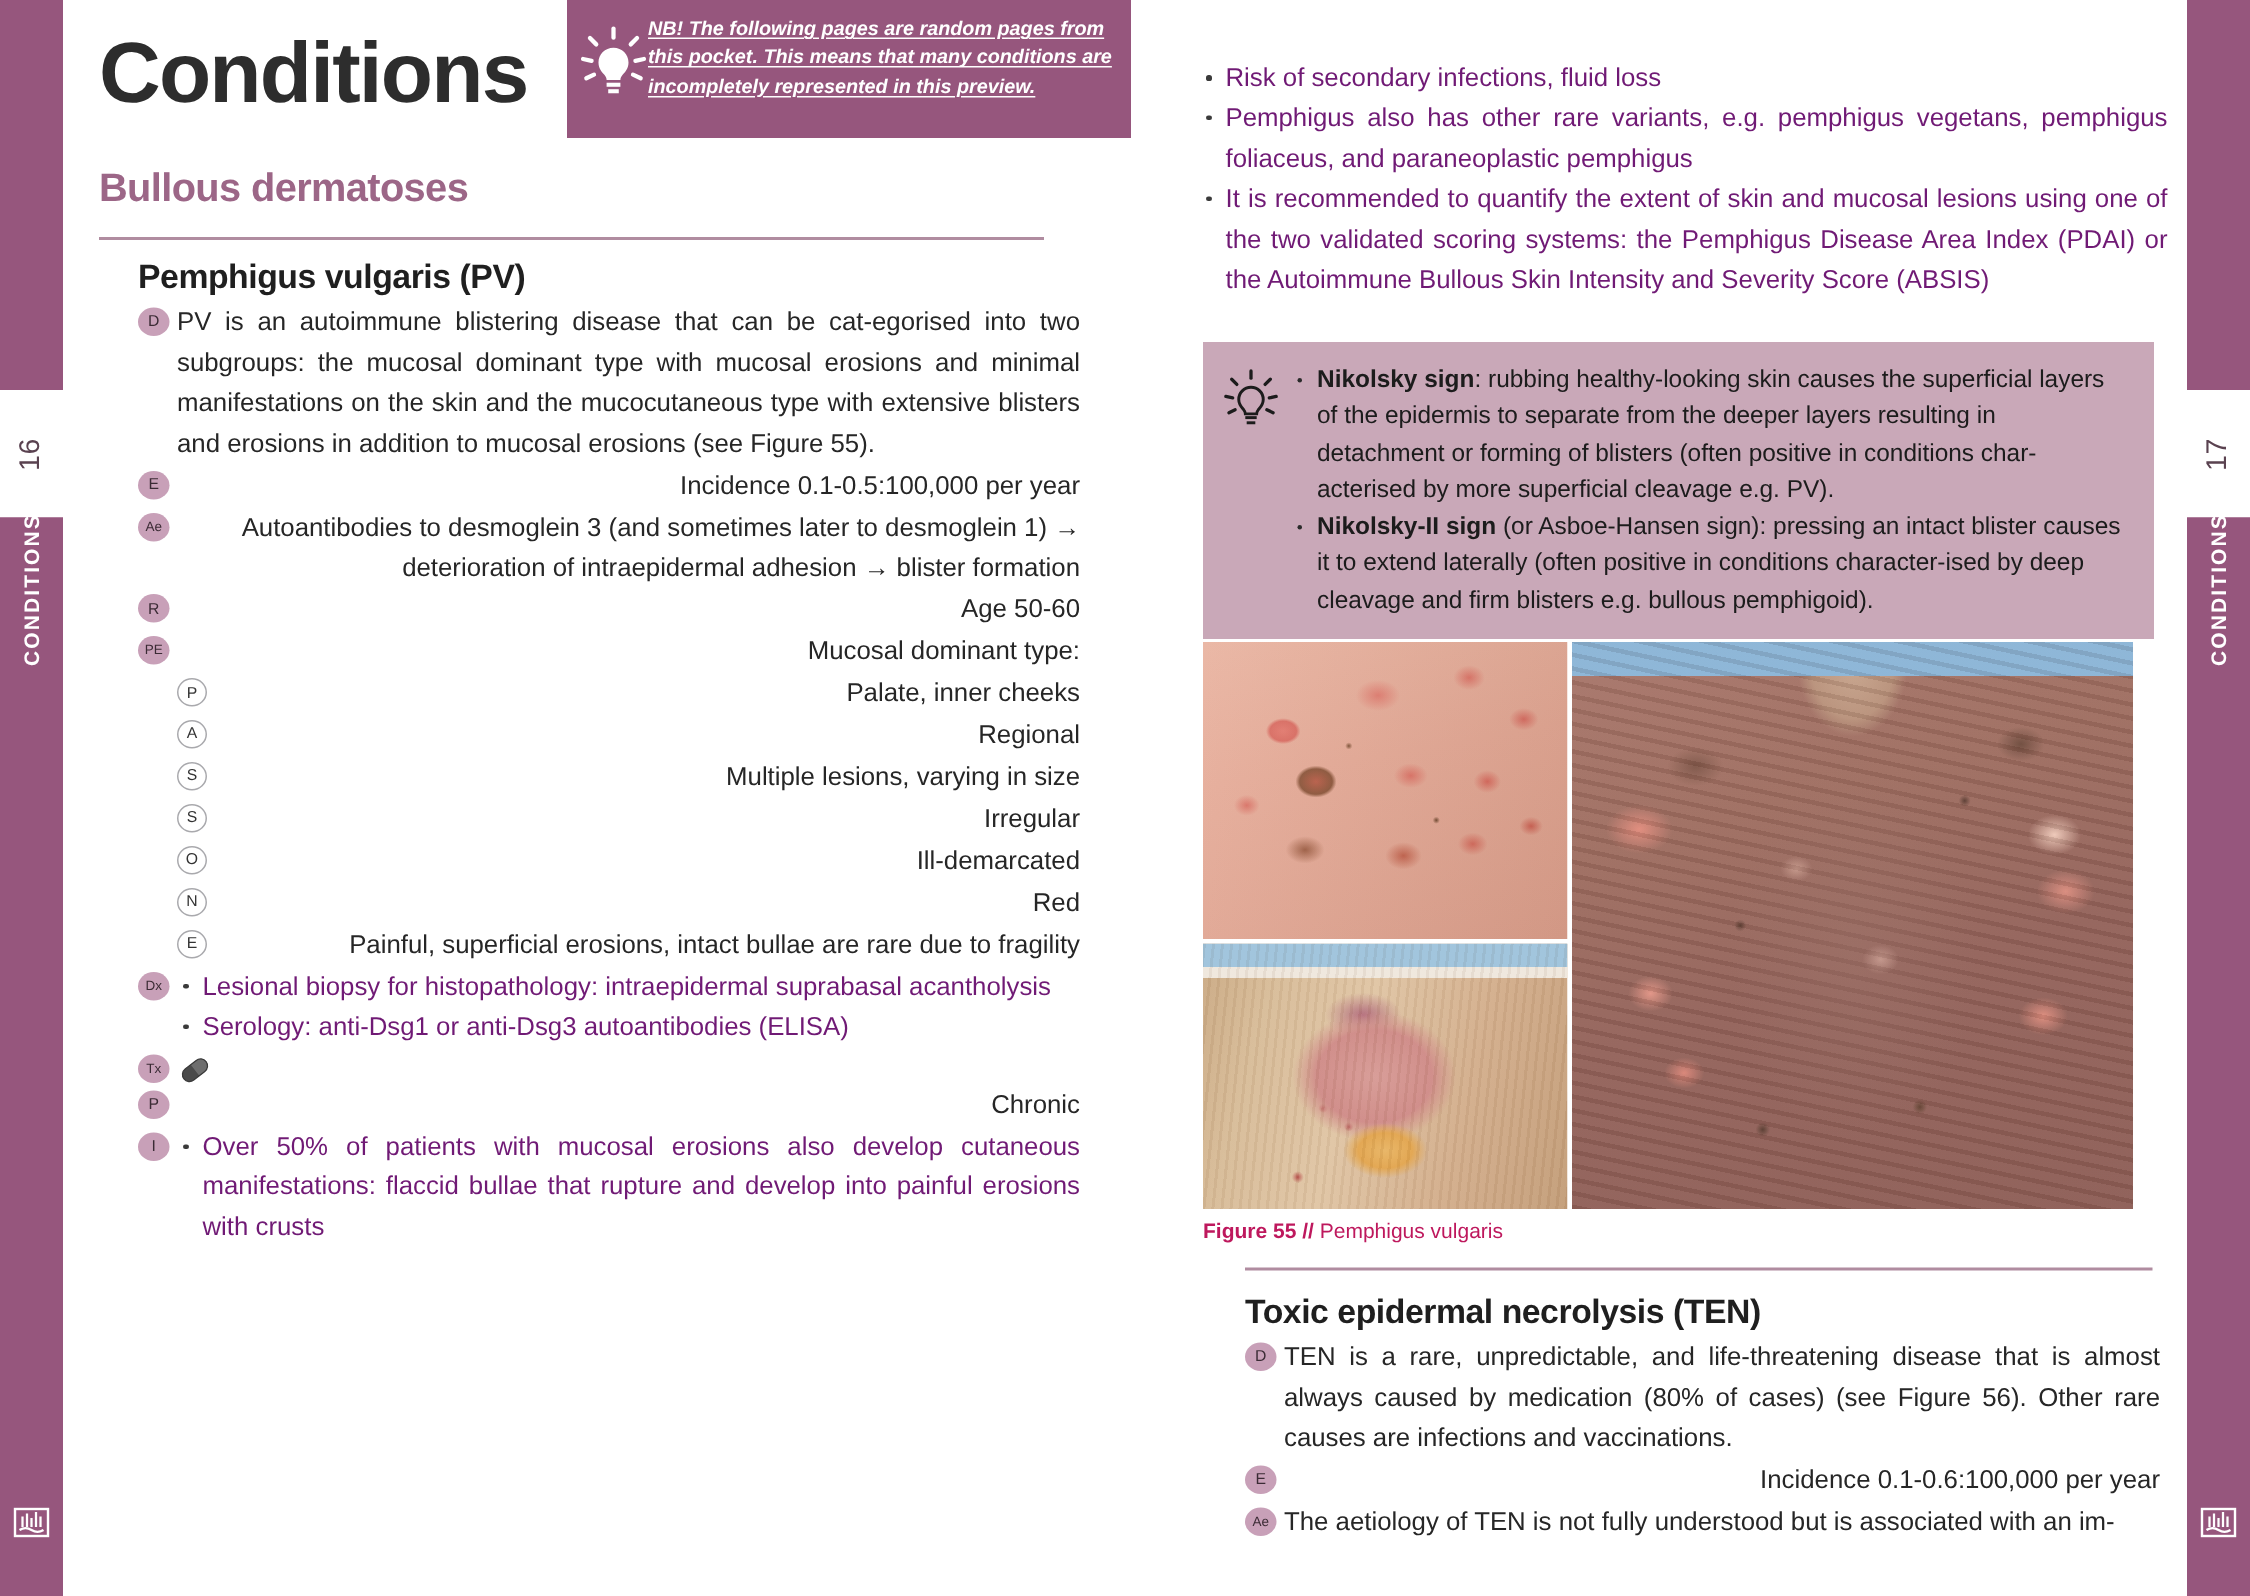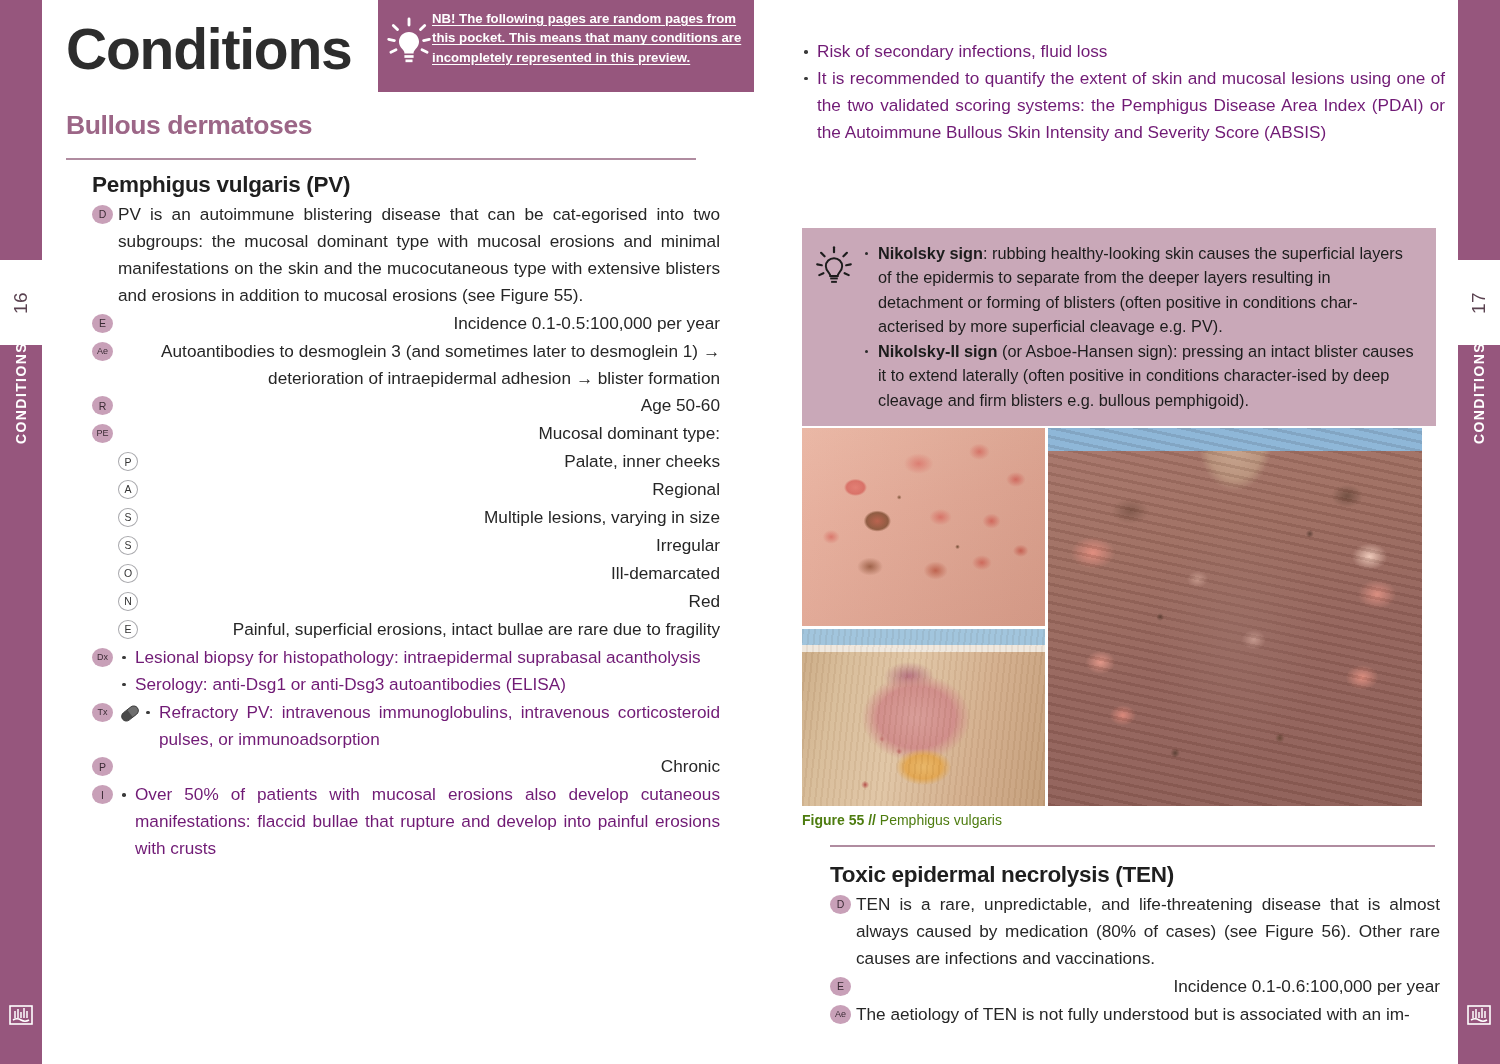--- a/index.html
+++ b/index.html
@@ -96,20 +96,21 @@
     display: flex;
     align-items: flex-start;
     padding: 9px 10px 8px 8px;
   }
   .nb-bulb { width: 46px; flex: 0 0 46px; padding-top: 8px; }
   .nb-text {
     color: #ffffff;
     font-size: 13.2px;
     line-height: 1.47;
     font-weight: bold;
+    font-style: italic;
     text-decoration: underline;
     text-underline-offset: 2px;
   }
 
   .section-title {
     position: absolute;
     left: 4px; top: 110px;
     font-size: 26.5px;
     font-weight: bold;
     color: #9c6687;
@@ -244,21 +245,21 @@
   }
   .photo { position: relative; overflow: hidden; }
   .photo-a { flex: 0 0 198px; }
   .photo-b { flex: 1 1 auto; }
   .fig-right { flex: 1 1 auto; position: relative; overflow: hidden; }
 
   .fig-caption {
     position: absolute;
     left: 2px; top: 812px;
     font-size: 14px;
-    color: #4d7c0f;
+    color: #be185d;
   }
   .fig-caption b { font-weight: bold; }
   .fig-caption span.cap { font-weight: normal; }
   .rule2 {
     position: absolute;
     left: 30px; top: 845px;
     width: 605px; height: 2px;
     background: #b08ca0;
   }
   .ten-block { position: absolute; left: 30px; top: 862px; width: 610px; }
@@ -496,23 +497,20 @@
           <svg viewBox="0 0 28 20" width="24" height="17">
             <g transform="rotate(-38 14 10)">
               <rect x="3" y="4.5" width="22" height="11" rx="5.5" fill="#4a4a4a"></rect>
               <path d="M14 4.5 h5.5 a5.5 5.5 0 0 1 0 11 H14 z" fill="#6e6e6e"></path>
               <rect x="3" y="4.5" width="22" height="11" rx="5.5" fill="none" stroke="#3a3a3a" stroke-width="1"></rect>
             </g>
           </svg>
         </div>
         <div style="flex:1; margin-left:-6px">
           <ul class="dotted">
-            <ul class="dotted">
-              <li>Refractory PV: intravenous immunoglobulins, intravenous corticosteroid pulses, or immunoadsorption</li>
-            </ul>
           </ul>
         </div>
       </div>
 
       <div class="entry">
         <div class="badge-col">
           <span class="badge">P</span>
         </div>
         <div class="entry-text nojust">Chronic</div>
       </div>
@@ -529,20 +527,21 @@
       </div>
 
     </div>
   </div>
 
   <div class="col-right">
 
     <div class="body-right">
       <ul class="dotted">
         <li class="nojust">Risk of secondary infections, fluid loss</li>
+        <li>Pemphigus also has other rare variants, e.g. pemphigus vegetans, pemphigus foliaceus, and paraneoplastic pemphigus</li>
         <li>It is recommended to quantify the extent of skin and mucosal lesions using one of the two validated scoring systems: the Pemphigus Disease Area Index (PDAI) or the Autoimmune Bullous Skin Intensity and Severity Score (ABSIS)</li>
       </ul>
     </div>
 
     <div class="tip-box">
       <div class="tip-bulb">
         <svg viewBox="0 0 34 40" width="40" height="46">
           <path d="M17 11.5 c-4 0-7.1 3.1-7.1 7 0 2.9 1.7 4.6 2.8 5.9 0.8 0.95 1.05 1.5 1.05 2.5 h6.5 c0-1 0.25-1.55 1.05-2.5 1.1-1.3 2.8-3 2.8-5.9 0-3.9-3.1-7-7.1-7z" fill="none" stroke="#1c1c1c" stroke-width="1.7"></path>
           <rect x="13.7" y="28.2" width="6.6" height="1.7" fill="#1c1c1c"></rect>
           <rect x="14.5" y="31.2" width="5" height="1.7" fill="#1c1c1c"></rect>

